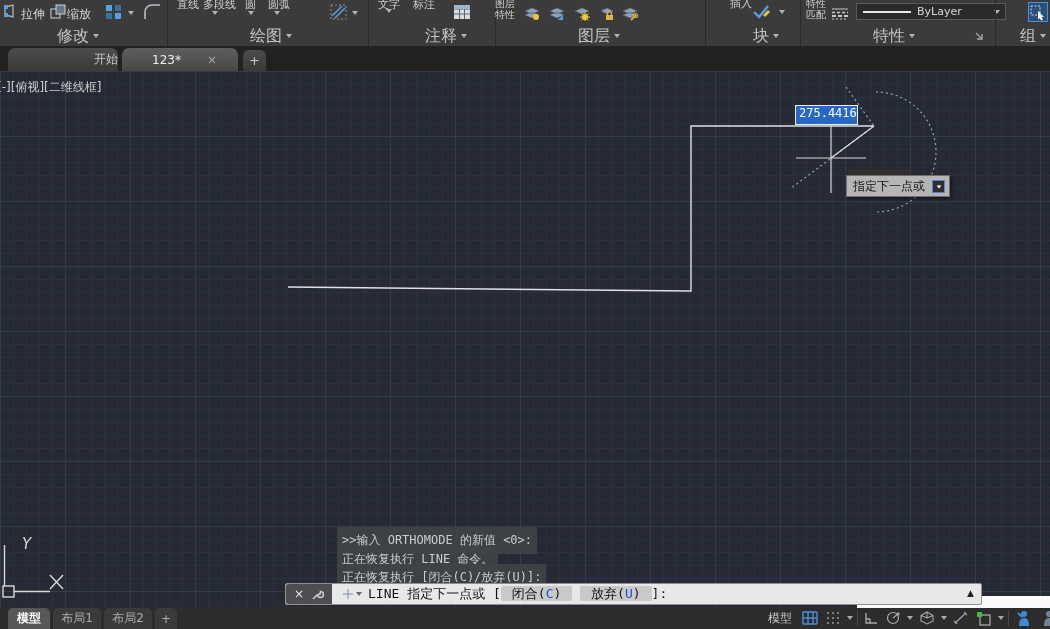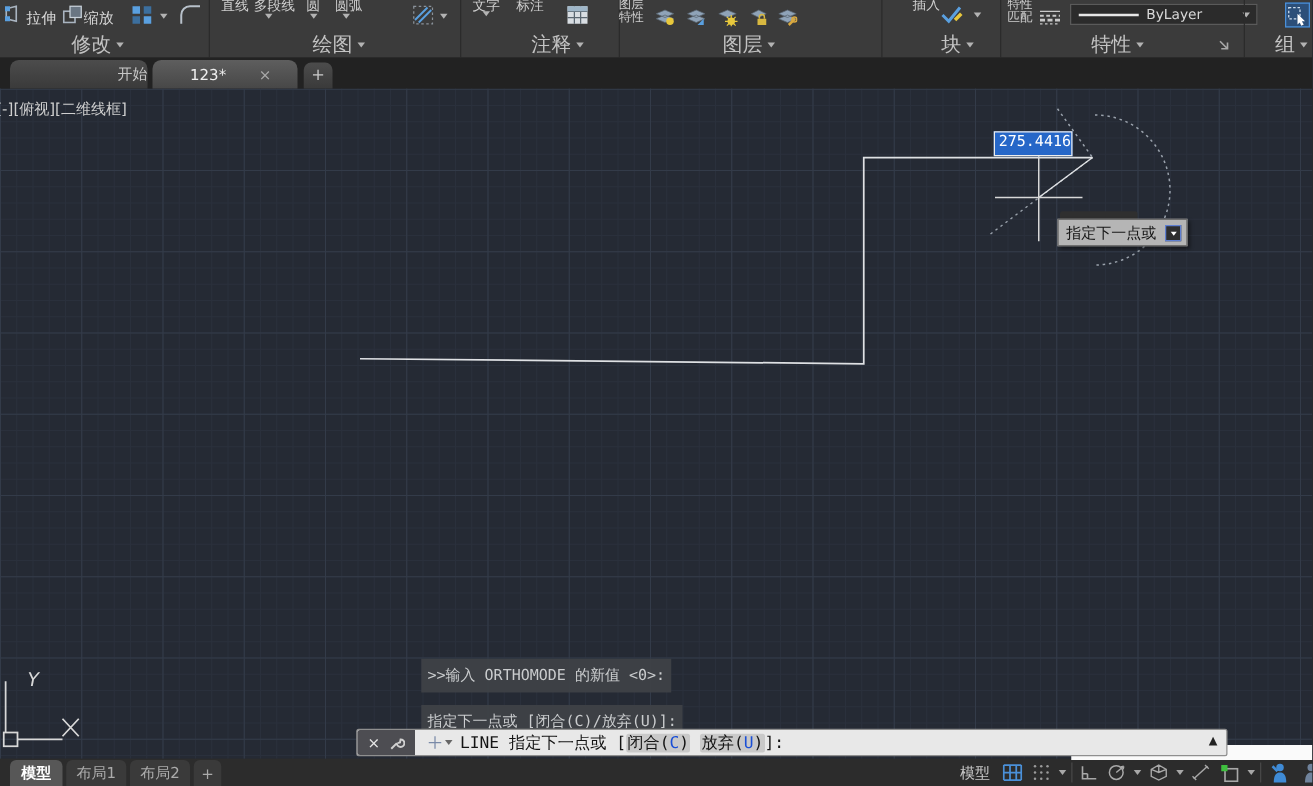--- a/index.html
+++ b/index.html
@@ -56,21 +56,21 @@
   .hist { position:absolute; left:337px; display:inline-block; background:rgba(63,66,70,.92); color:#caccce;
           font-family:"DejaVu Sans Mono",monospace; font-size:12px; padding:5px 5px; white-space:pre; }
 
   
   #cmd-dock { position:absolute; left:285px; top:583px; width:697px; height:22px; background:#e8e8e8;
               border:1px solid #8f8f8f; border-radius:2px; display:flex; align-items:center; z-index:3; }
   #cmd-grip { width:46px; height:100%; background:#4d4d52; border-radius:2px 0 0 2px; display:flex;
               align-items:center; justify-content:center; gap:7px; }
   #cmd-grip .x { color:#e8e8e8; font-size:12px; line-height:1; cursor:pointer; }
   .cmd-text { font-family:"DejaVu Sans Mono",monospace; font-size:13px; color:#141414; white-space:pre; }
-  .cmd-pill { background:#c9c9c9; border-radius:2px; padding:0 1px; }
+  .cmd-pill { background:#c9c9c9; border-radius:2px; padding:0 11px; }
   .cmd-key { color:#1a4fd6; }
   #cmd-up { position:absolute; right:7px; top:4px; font-size:9px; color:#222; cursor:pointer; }
   #white-strip { position:absolute; left:857px; top:596px; width:193px; height:12px; background:#fafafa; z-index:1; }
 
   
   #bottombar { position:absolute; left:0; top:607px; width:1050px; height:22px; background:#2c2c2c; }
   .ltab { position:absolute; top:1px; height:21px; border-radius:5px 5px 0 0; display:flex; align-items:center;
           justify-content:center; font-size:12px; color:#ababab; background:#3a3a3a; cursor:pointer; }
   .ltab.active { background:#575757; color:#fff; font-weight:bold; }
   #status-right { position:absolute; right:0; top:0; height:22px; display:flex; align-items:center; gap:4px;
@@ -270,21 +270,22 @@
 
     <div id="tooltip-tab"></div>
     <div id="cursor-tooltip">
       <span>指定下一点或</span>
       <span class="tt-icon">
           <span class="tri"></span>
         </span>
     </div>
 
     <div class="hist" style="top:456px">&gt;&gt;输入 ORTHOMODE 的新值 &lt;0&gt;:</div>
-    <div class="hist" style="top:493px">指定下一点或 [闭合(C)/放弃(U)]:</div>
+    <div class="hist" style="top:475px">正在恢复执行 LINE 命令。</div>
+    <div class="hist" style="top:493px">正在恢复执行 [闭合(C)/放弃(U)]:</div>
   </div>
 
   <div id="white-strip"></div>
 
   <div id="cmd-dock">
     <div id="cmd-grip">
       <span class="x">×</span>
       <svg width="13" height="13" viewBox="0 0 13 13">
           <path d="M2,11 L6.5,6.5 M6.5,6.5 A3,3 0 1 0 9.5,3.5 L9,6 L7,6.5" fill="none" stroke="#d0d0d0" stroke-width="1.6"></path>
         </svg>

